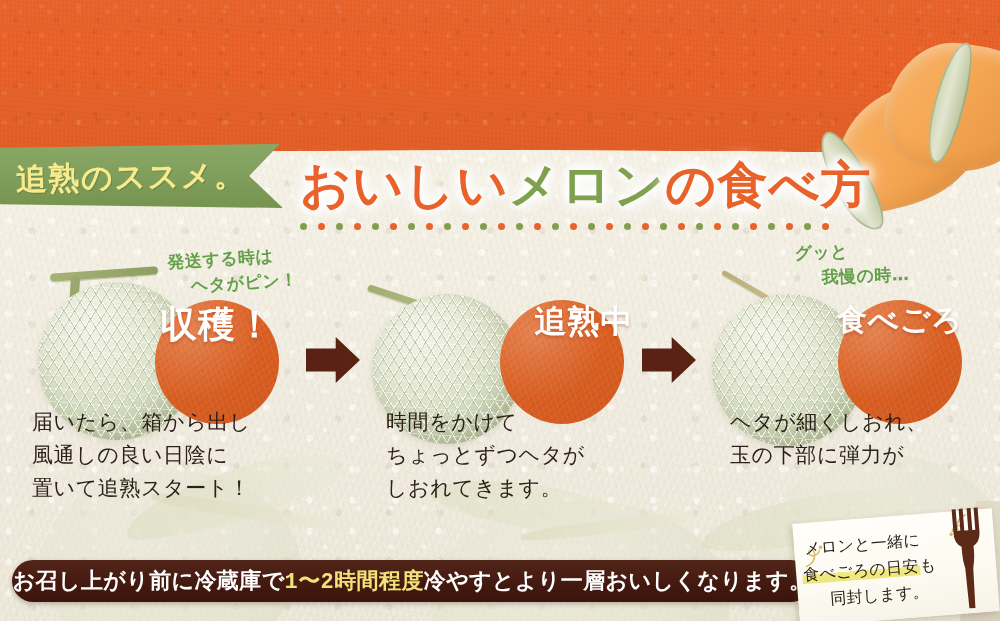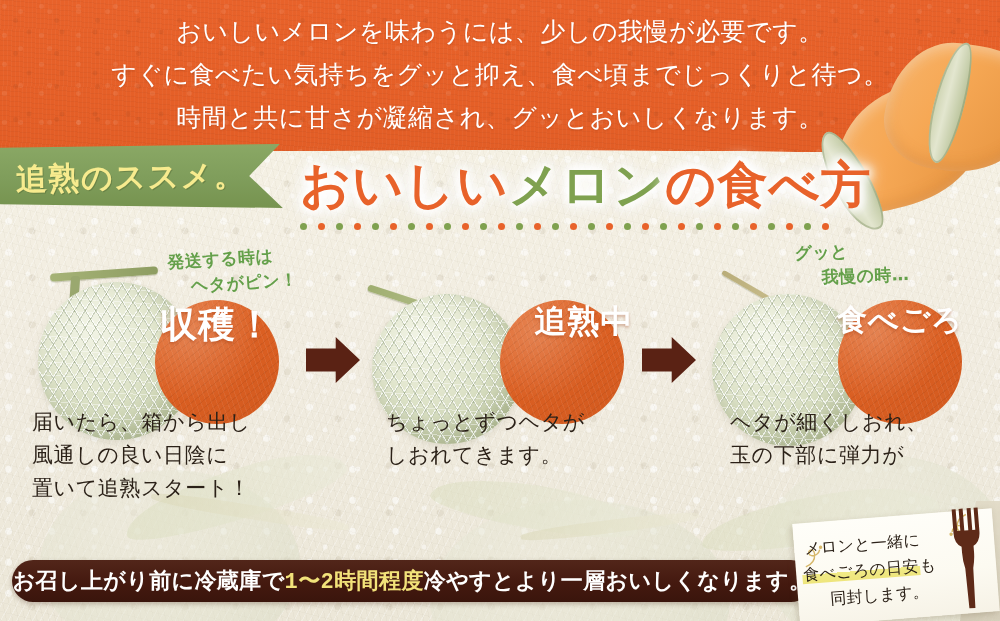--- a/index.html
+++ b/index.html
@@ -311,25 +311,20 @@
 
   <div class="slice-wrap">
     <div class="slice slice1">
       <div class="rind-edge rind1"></div>
     </div>
     <div class="slice slice2">
       <div class="rind-edge rind2"></div>
     </div>
   </div>
 
-  <div class="head-lines">
-    <div>おいしいメロンを味わうには、少しの我慢が必要です。</div>
-    <div>すぐに食べたい気持ちをグッと抑え、食べ頃までじっくりと待つ。</div>
-    <div>時間と共に甘さが凝縮され、グッとおいしくなります。</div>
-  </div>
 
   <div class="cream"></div>
 
   <div class="wm wm-ball wm1"></div>
   <div class="wm wm-ball wm2"></div>
   <div class="wm wm-ball wm3"></div>
   <div class="wm wm-leaf wl1"></div>
   <div class="wm wm-leaf wl2"></div>
   <div class="wm wm-leaf wl3"></div>
   <div class="wm wm-stem ws1"></div>
@@ -404,20 +399,21 @@
       </div>
       <div class="melon melon2">
         <div class="stem m2-s2"></div>
         <div class="stem m2-s1"></div>
         <div class="ball"></div>
       </div>
       <div class="badge badge2">
         <span>追熟中</span>
       </div>
       <div class="caption">
+        <div>時間をかけて</div>
         <div>ちょっとずつヘタが</div>
         <div>しおれてきます。</div>
       </div>
     </div>
 
     <div class="step step3">
 
       <div class="melon melon3">
         <div class="stem m3-s2"></div>
         <div class="stem m3-s1"></div>

